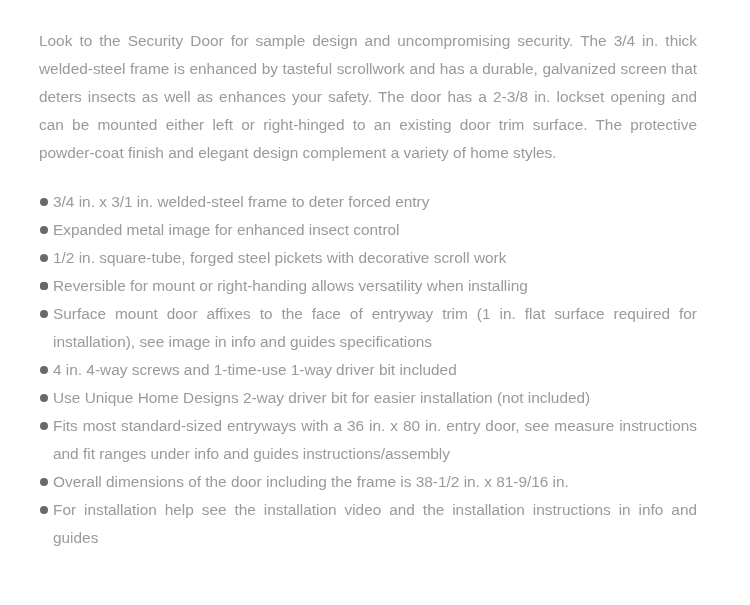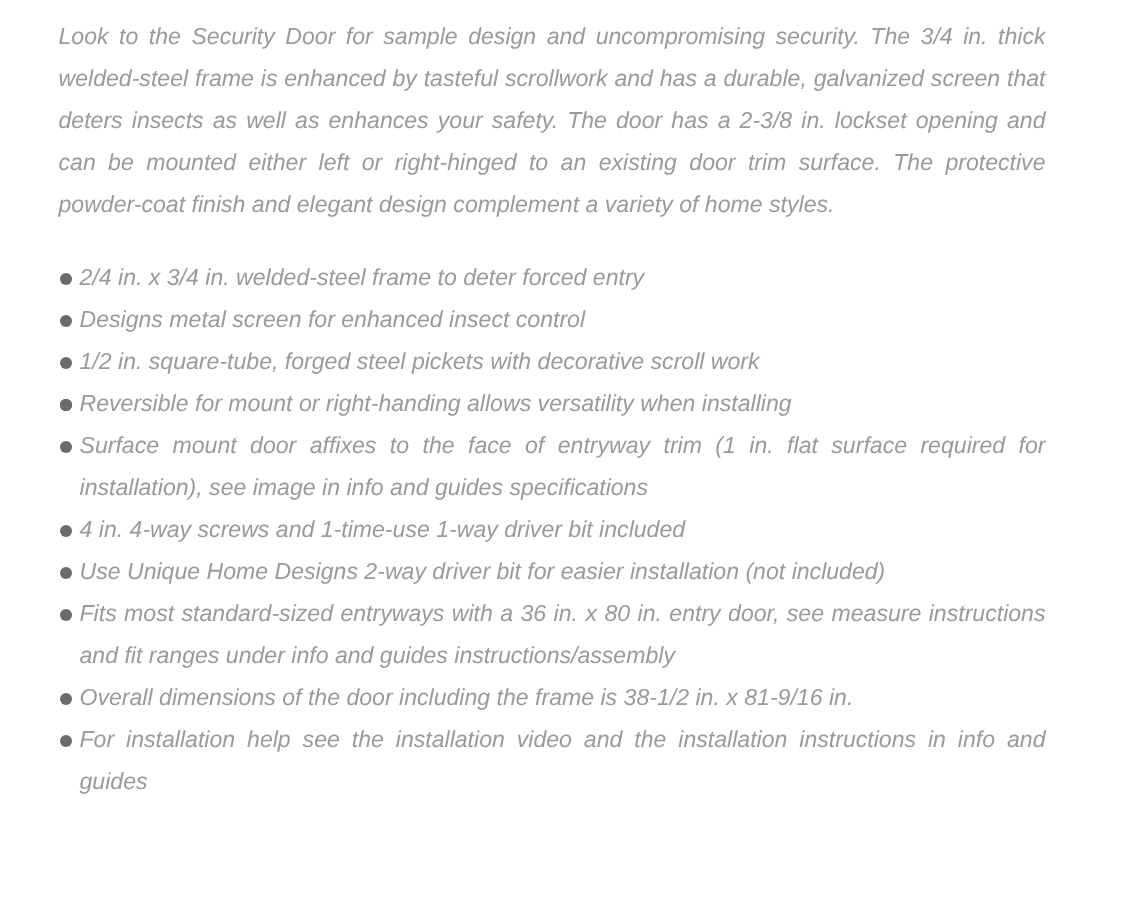--- a/index.html
+++ b/index.html
@@ -12,23 +12,22 @@
       height: 605px;
       overflow: hidden;
       position: relative;
       font-family: "Liberation Sans", sans-serif;
       font-size: 15.4px;
       color: #9a9a9a;
     }
     .content {
       position: absolute;
       left: 39px;
-      top: 11px;
+      top: 27px;
       width: 658px;
-      font-style: italic;
     }
     .description {
       margin: 0;
       line-height: 28px;
       text-align: justify;
       text-align-last: left;
     }
     .features {
       list-style: none;
       margin: 21px 0 0 0;
@@ -51,22 +50,22 @@
       background: #6a6a6a;
     }
   </style>
 </head>
 <body>
 
 <div class="content">
   <p class="description">Look to the Security Door for sample design and uncompromising security. The 3/4 in. thick welded-steel frame is enhanced by tasteful scrollwork and has a durable, galvanized screen that deters insects as well as enhances your safety. The door has a 2-3/8 in. lockset opening and can be mounted either left or right-hinged to an existing door trim surface. The protective powder-coat finish and elegant design complement a variety of home styles.</p>
 
   <ul class="features">
-    <li><span class="bullet"></span><span>2/4 in. x 3/4 in. welded-steel frame to deter forced entry</span></li>
-    <li><span class="bullet"></span><span>Designs metal screen for enhanced insect control</span></li>
+    <li><span class="bullet"></span><span>3/4 in. x 3/1 in. welded-steel frame to deter forced entry</span></li>
+    <li><span class="bullet"></span><span>Expanded metal image for enhanced insect control</span></li>
     <li><span class="bullet"></span><span>1/2 in. square-tube, forged steel pickets with decorative scroll work</span></li>
     <li><span class="bullet"></span></li>
     <li><span class="bullet"></span></li>
     <li><span class="bullet"></span><span>Reversible for mount or right-handing allows versatility when installing</span></li>
     <li><span class="bullet"></span><span>Surface mount door affixes to the face of entryway trim (1 in. flat surface required for installation), see image in info and guides specifications</span></li>
     <li><span class="bullet"></span><span>4 in. 4-way screws and 1-time-use 1-way driver bit included</span></li>
     <li><span class="bullet"></span><span>Use Unique Home Designs 2-way driver bit for easier installation (not included)</span></li>
     <li><span class="bullet"></span><span>Fits most standard-sized entryways with a 36 in. x 80 in. entry door, see measure instructions and fit ranges under info and guides instructions/assembly</span></li>
     <li><span class="bullet"></span><span>Overall dimensions of the door including the frame is 38-1/2 in. x 81-9/16 in.</span></li>
     <li><span class="bullet"></span><span>For installation help see the installation video and the installation instructions in info and guides</span></li>

